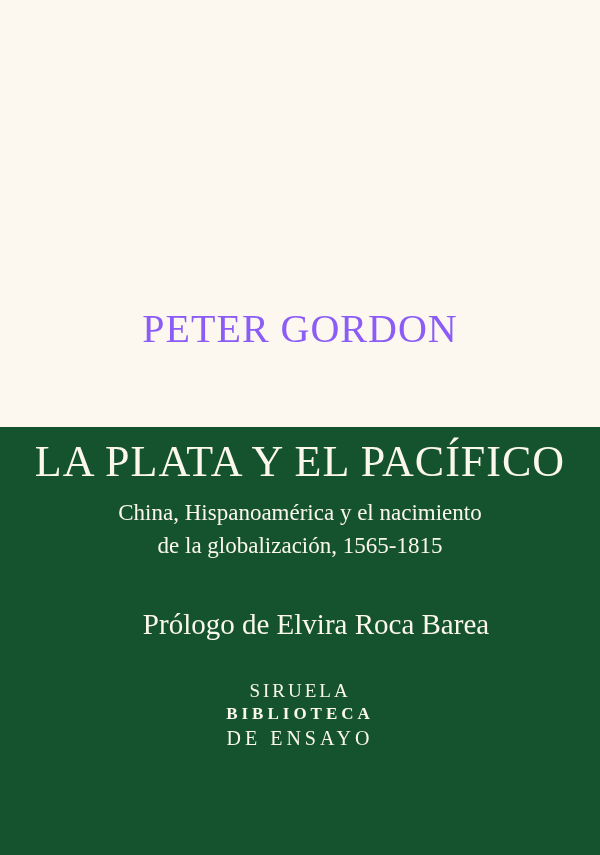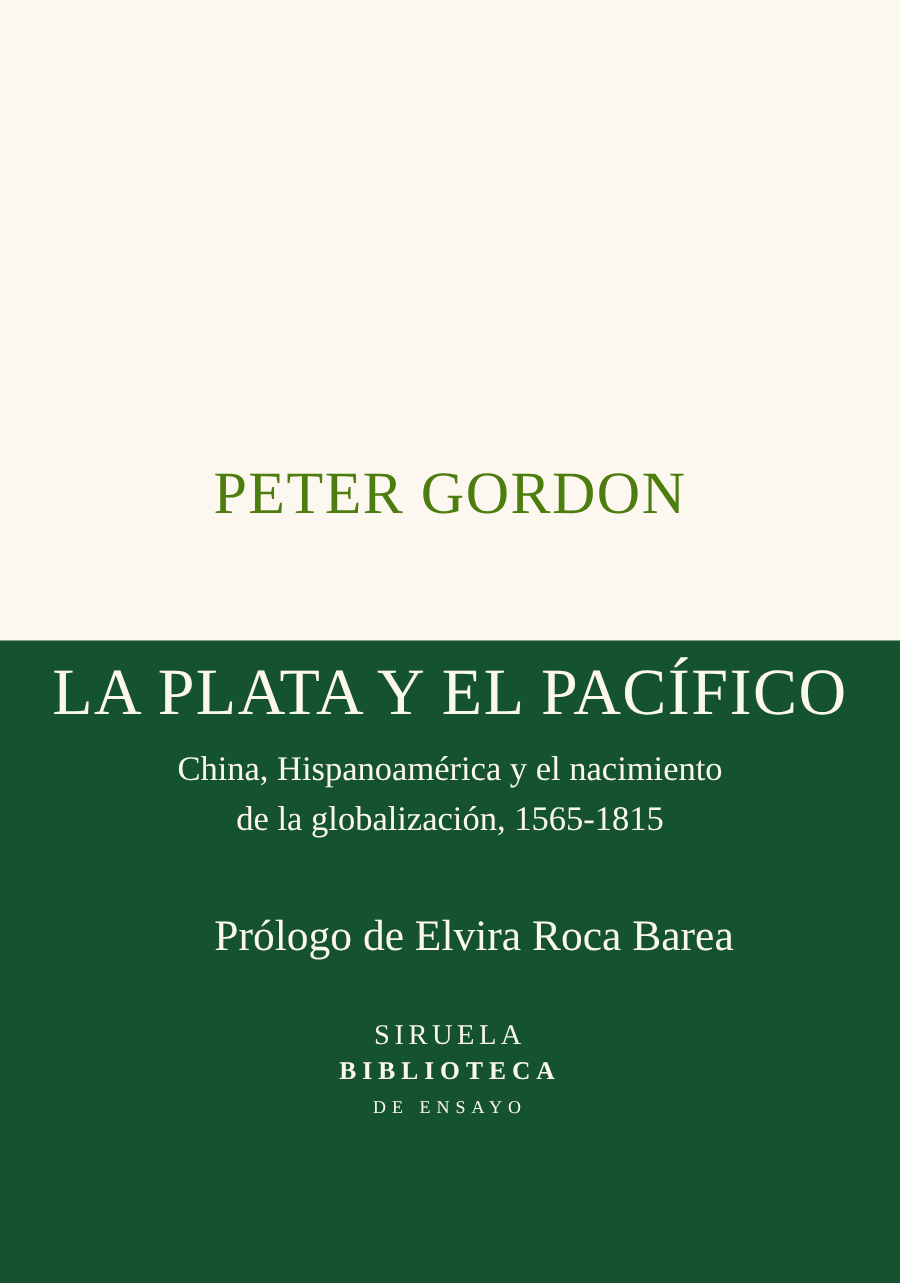--- a/index.html
+++ b/index.html
@@ -21,21 +21,21 @@
     width: 600px;
     height: 427px;
     background: #FCF8EF;
   }
   .authors {
     position: absolute;
     left: 0;
     top: 305px;
     width: 100%;
     text-align: center;
-    color: #4d7c0f;
+    color: #8b5cf6;
     font-size: 40px;
     line-height: 48px;
     letter-spacing: 1px;
     white-space: nowrap;
   }
   
   .cover-bottom {
     position: absolute;
     left: 0; top: 427px;
     width: 600px;
@@ -94,21 +94,21 @@
     line-height: 20px;
     letter-spacing: 4px;
     margin: 0;
     font-weight: bold;
   }
   .collection-line-2 {
     position: absolute;
     left: 0;
     top: 301px;
     width: 100%;
-    font-size: 12px;
+    font-size: 20px;
     line-height: 20px;
     letter-spacing: 4px;
     margin: 0;
   }
 </style>
 </head>
 <body>
 
 <div class="cover">
 

